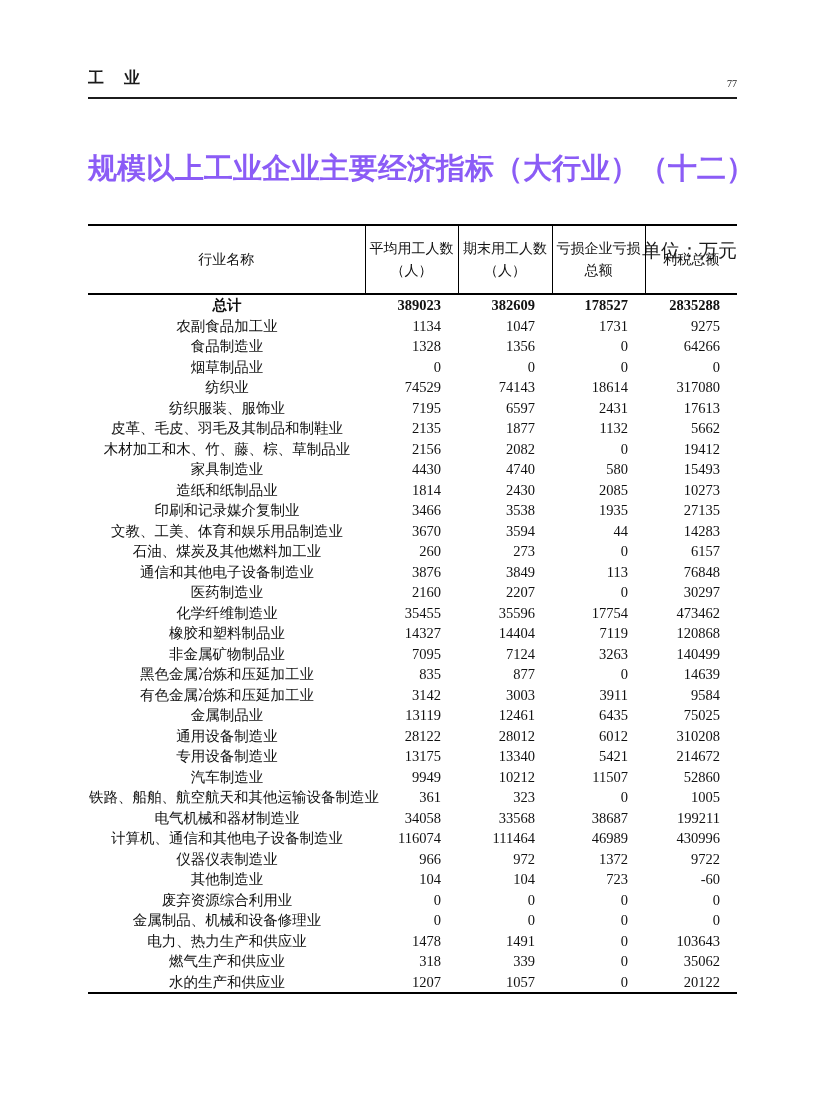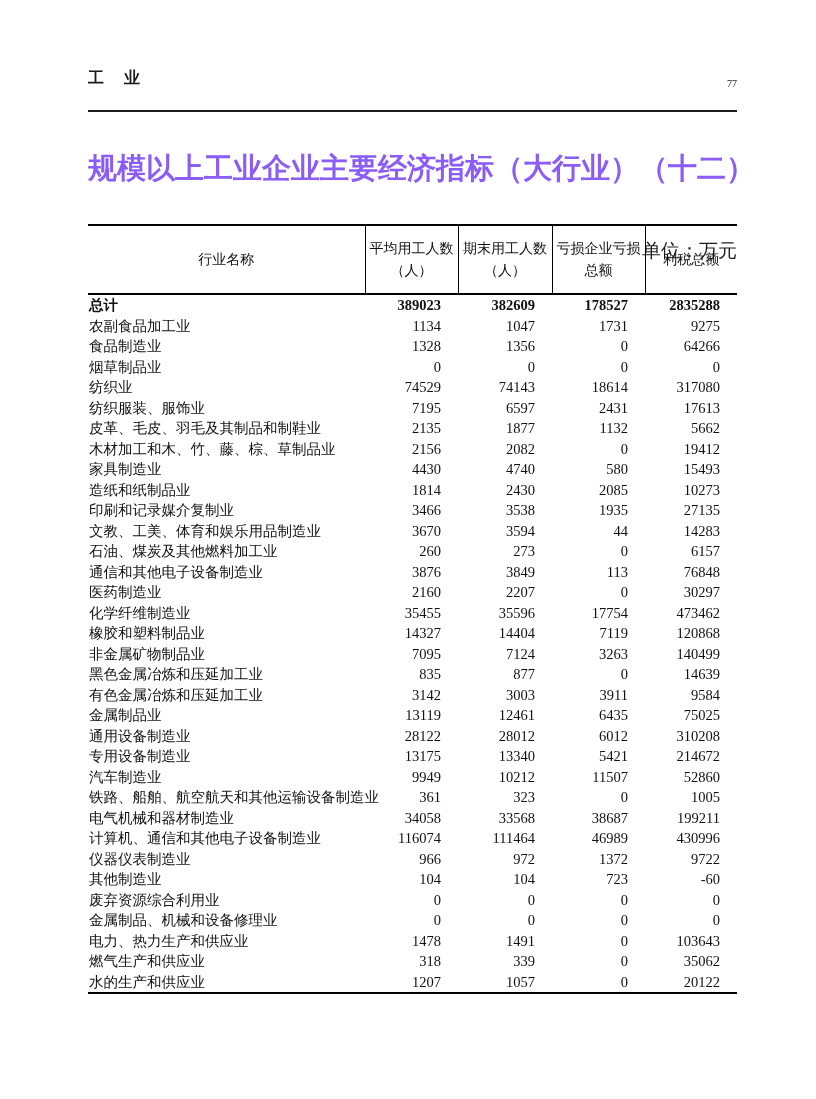--- a/index.html
+++ b/index.html
@@ -18,21 +18,21 @@
   }
   .running-head {
     position: absolute;
     left: 88px;
     top: 68px;
     width: 649px;
     display: flex;
     justify-content: space-between;
     align-items: flex-end;
     border-bottom: 2px solid #1c1c1c;
-    padding-bottom: 21px;
+    padding-bottom: 8px;
   }
   .section-label {
     font-size: 16px;
     font-weight: bold;
     letter-spacing: 2px;
   }
   .page-number {
     font-size: 10px;
   }
   .doc-title {
@@ -83,21 +83,21 @@
   }
   table.stat-table tbody td {
     height: 20.5px;
     line-height: 20.5px;
     font-size: 14.5px;
     padding: 0;
     white-space: nowrap;
     color: #111111;
   }
   table.stat-table tbody td.name {
-    text-align: left;
+    text-align: center;
     padding-left: 1px;
     margin-top: 28px;
   }
   table.stat-table tbody td.num {
     text-align: right;
     padding-right: 17px;
   }
   table.stat-table tbody tr.bold td {
     font-weight: bold;
   }

